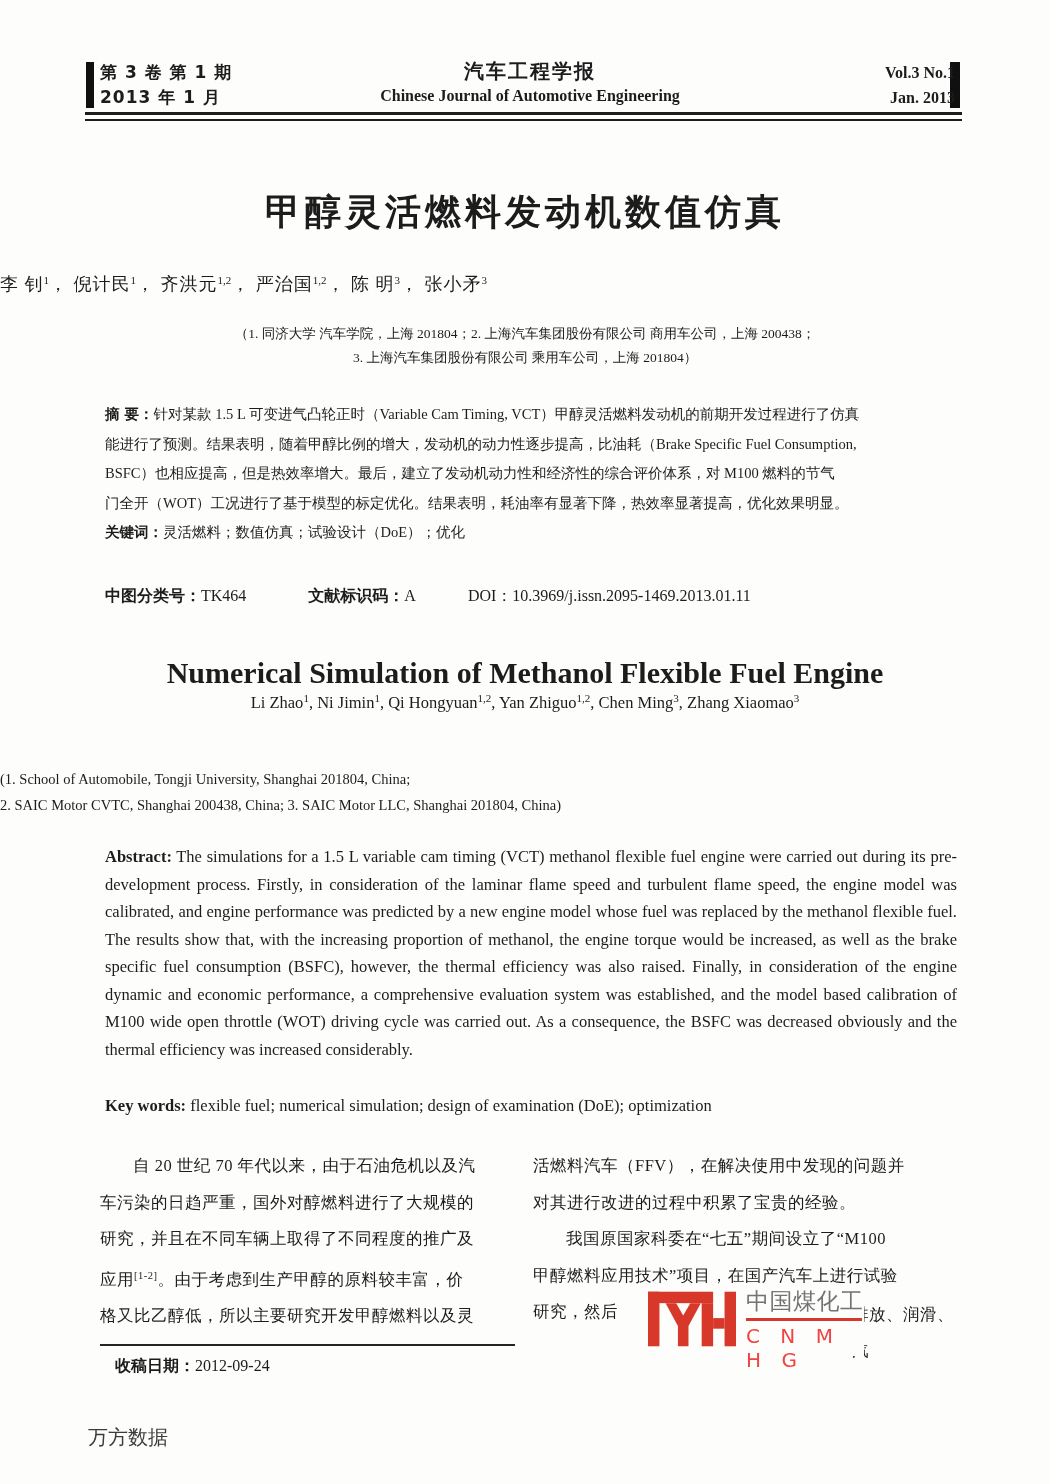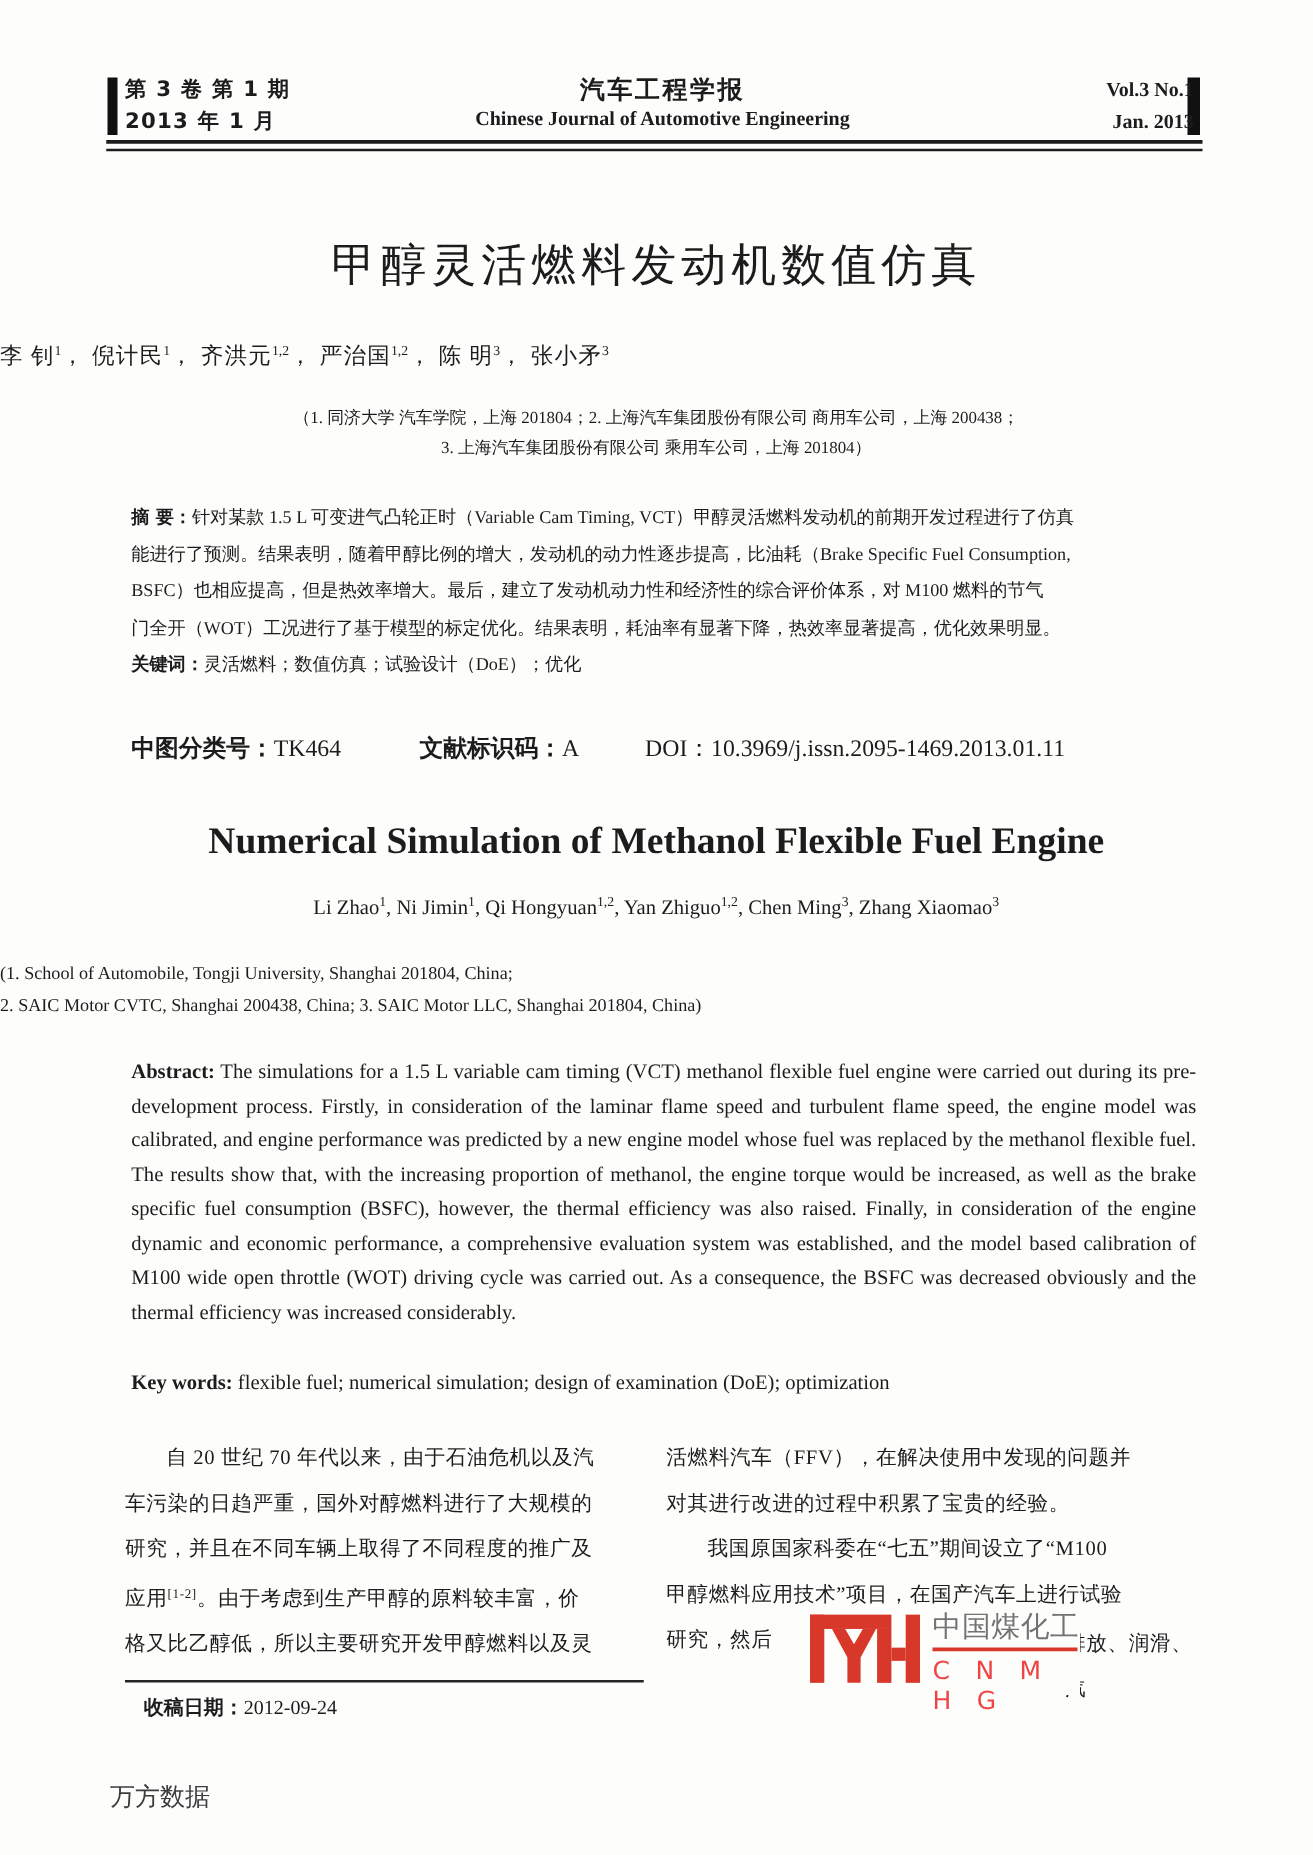--- a/index.html
+++ b/index.html
@@ -16,36 +16,36 @@
   .hdr-center{position:absolute;left:295px;top:58px;width:470px;text-align:center;}
   .hdr-journal-cn{font-weight:bold;font-size:20px;letter-spacing:2px;line-height:26px;}
   .hdr-journal-en{font-weight:bold;font-size:16px;line-height:24px;}
   .hdr-right{position:absolute;left:840px;top:60px;width:115px;text-align:right;font-weight:bold;font-size:16px;line-height:25px;}
   .hdr-bar{position:absolute;top:62px;width:8px;height:46px;background:#101010;}
   .hdr-bar.l{left:86px;}
   .hdr-bar.r{left:950px;width:10px;}
   .hdr-rule{position:absolute;left:85px;top:112px;width:877px;height:4px;border-top:3px solid #1d1d1d;border-bottom:2px solid #1d1d1d;}
 
   
-  .title-cn{position:absolute;left:0;top:188px;width:100%;text-align:center;font-weight:normal;font-size:36px;letter-spacing:4px;}
+  .title-cn{position:absolute;left:0;top:188px;width:100%;text-align:center;font-weight:bold;font-size:36px;letter-spacing:4px;}
   .authors-cn{position:absolute;left:0;top:272px;width:100%;text-align:left;font-size:18px;letter-spacing:1px;}
   sup.s{font-size:11px;vertical-align:6px;letter-spacing:0;}
   .affil-cn{position:absolute;left:0;top:322px;width:100%;text-align:center;font-size:13.5px;line-height:24px;}
 
   
   .abs-cn{position:absolute;left:105px;top:400px;width:850px;font-size:14.5px;line-height:29.5px;}
   .abs-cn b,.kw b,.clc b,.foot b{font-weight:bold;}
   .kw{margin-top:0;}
-  .clc{position:absolute;left:105px;top:586px;width:850px;font-size:19px;}
+  .clc{position:absolute;left:105px;top:586px;width:850px;font-size:16px;}
   .clc .seg1{margin-right:58px;}
   .clc .seg2{margin-right:48px;}
 
   
   .title-en{position:absolute;left:0;top:656px;width:100%;text-align:center;font-weight:bold;font-size:30px;}
-  .authors-en{position:absolute;left:0;top:716px;width:100%;text-align:center;font-size:16.5px;}
+  .authors-en{position:absolute;left:0;top:692px;width:100%;text-align:center;font-size:16.5px;}
   .affil-en{position:absolute;left:0;top:766px;width:100%;text-align:left;font-size:14.5px;line-height:26px;}
   .abs-en{position:absolute;left:105px;top:843px;width:852px;font-size:16.5px;line-height:27.5px;text-align:justify;}
   .kw-en{position:absolute;left:105px;top:1096px;width:852px;font-size:16.5px;}
 
   
   .col{position:absolute;top:1148px;font-size:16.5px;line-height:36.5px;letter-spacing:0.5px;}
   .col .line{white-space:nowrap;}
   .col-left{left:100px;width:424px;}
   .col-right{left:533px;width:426px;}
   .indent{padding-left:33px;}

